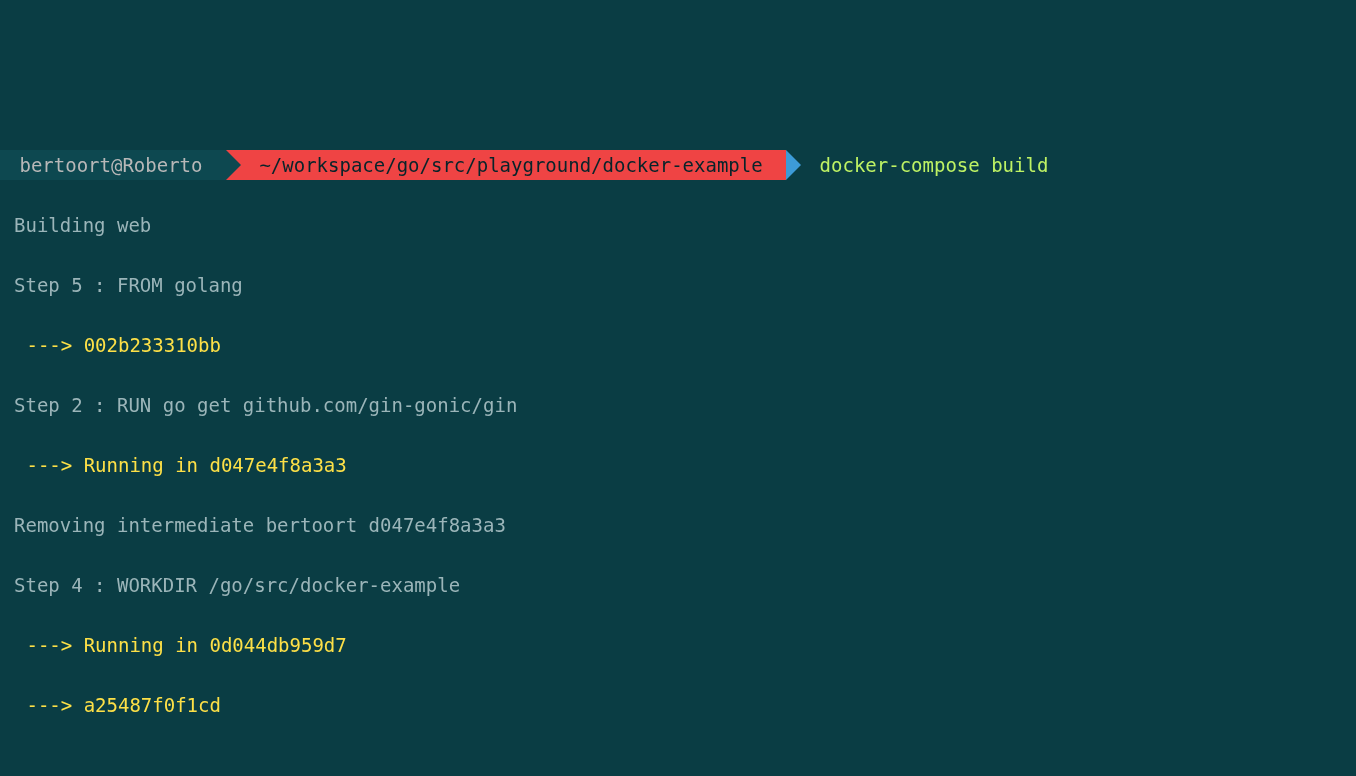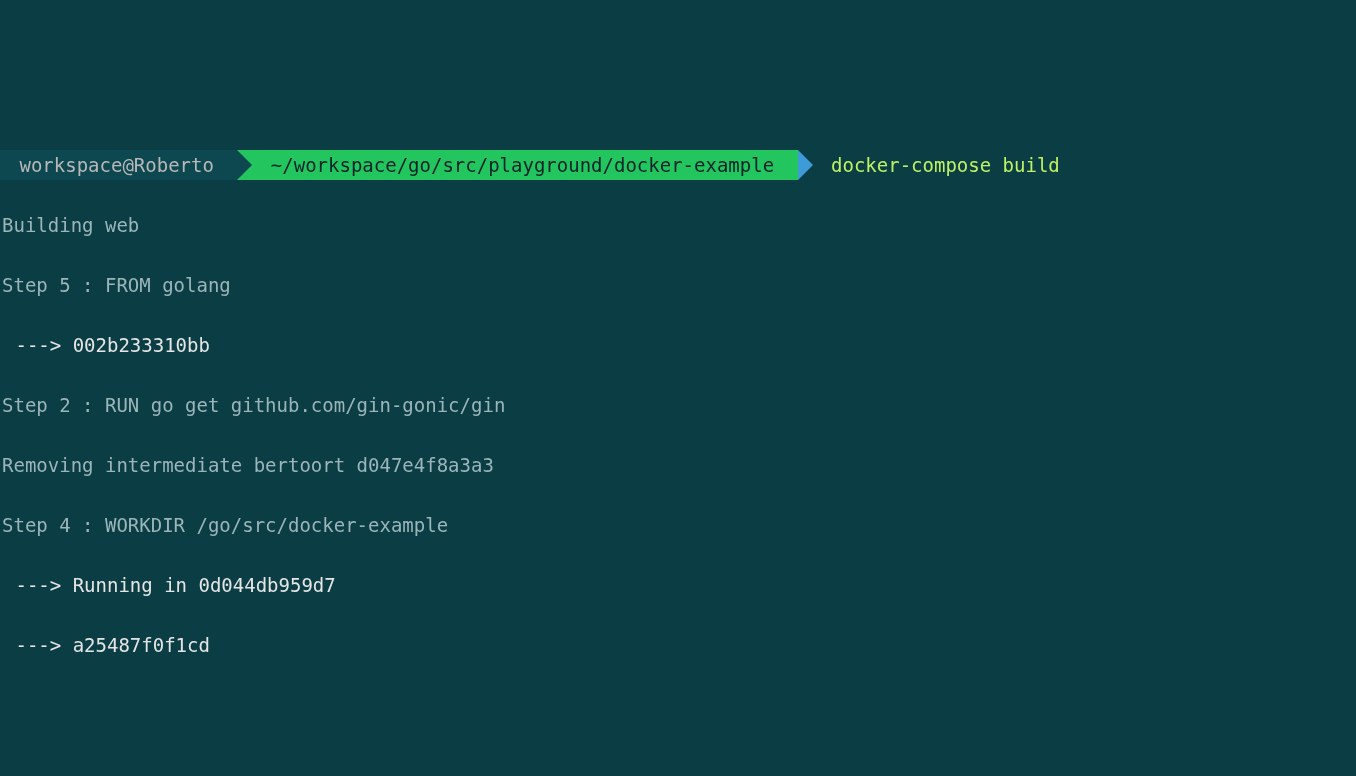--- a/index.html
+++ b/index.html
@@ -26,55 +26,56 @@
   content: '';
   position: absolute;
   right: -15px;
   top: 0;
   border-top: 15px solid transparent;
   border-bottom: 15px solid transparent;
   border-left: 15px solid #0d4850;
   z-index: 2;
 }
 .seg-path {
-  background: #22c55e;
+  background: #ef4444;
   color: #07242a;
   padding: 0 12px 0 22px;
   position: relative;
 }
 .seg-path::after {
   content: '';
   position: absolute;
   right: -15px;
   top: 0;
   border-top: 15px solid transparent;
   border-bottom: 15px solid transparent;
   border-left: 15px solid #3d9bd8;
   z-index: 2;
 }
 .seg-cmd {
   color: #bef264;
   padding-left: 22px;
 }
-.out { color: #e5e5e5; padding-left: 4px; }
-.out-lt { color: #9bb5b9; padding-left: 2px; }
+.out { color: #fde047; padding-left: 15px; }
+.out-lt { color: #9bb5b9; padding-left: 2px; margin-left: 12px; }
 </style>
 </head>
 <body>
 
 
 <div class="terminal">
 
 <div class="prompt-line">
-<span class="seg-user"> <span>workspace@Roberto</span> </span><span class="seg-path"> ~/workspace/go/src/playground/docker-example </span><span class="seg-cmd"> docker-compose build</span>
+<span class="seg-user"> <span>bertoort@Roberto</span> </span><span class="seg-path"> ~/workspace/go/src/playground/docker-example </span><span class="seg-cmd"> docker-compose build</span>
 </div>
 <div class="out-lt">Building web</div>
 <div class="out-lt">Step 5 : FROM golang</div>
 <div class="out"> ---&gt; 002b233310bb</div>
 <div class="out-lt">Step 2 : RUN go get github.com/gin-gonic/gin</div>
+<div class="out"> ---&gt; Running in d047e4f8a3a3</div>
 <div class="out-lt">Removing intermediate bertoort d047e4f8a3a3</div>
 <div class="out-lt">Step 4 : WORKDIR /go/src/docker-example</div>
 <div class="out"> ---&gt; Running in 0d044db959d7</div>
 <div class="out"> ---&gt; a25487f0f1cd</div>
 
 
 
 
 
 

